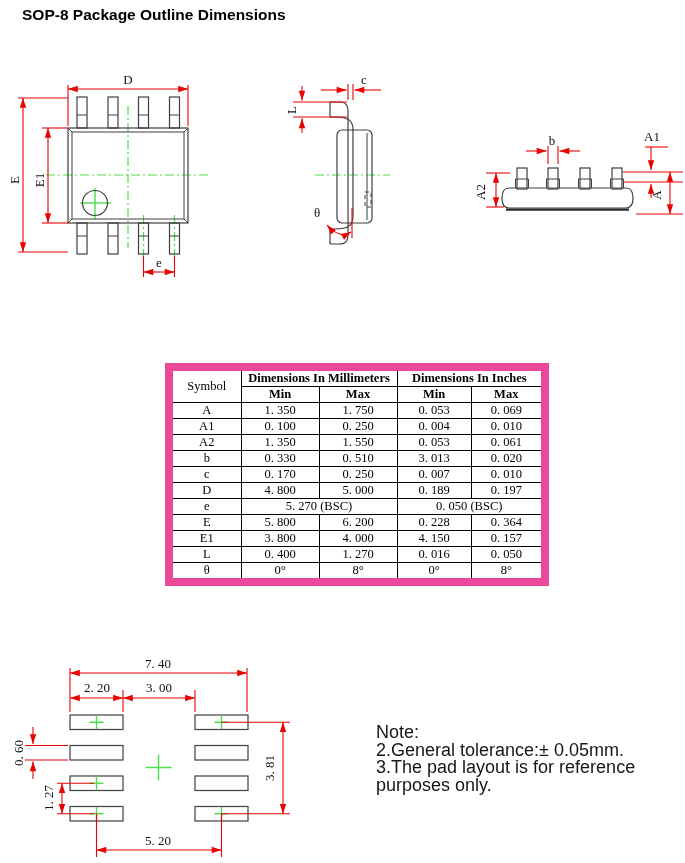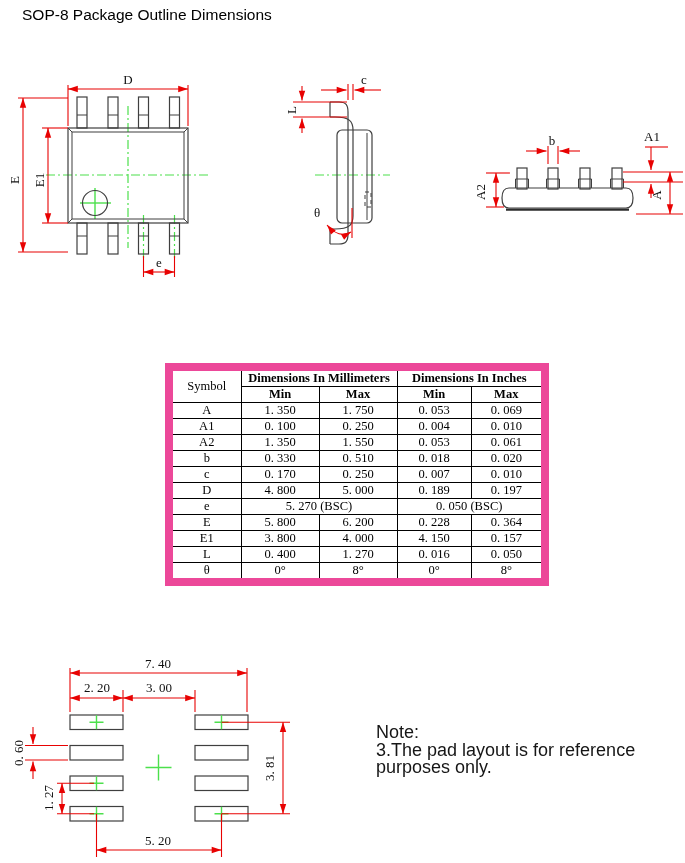--- a/index.html
+++ b/index.html
@@ -1,18 +1,18 @@
 <!DOCTYPE html>
 <html><head>
 <meta charset="utf-8">
 <style>
   html,body{margin:0;padding:0;background:#fff;}
   .page{position:relative;width:685px;height:863px;background:#fff;overflow:hidden;
         font-family:"Liberation Sans",sans-serif;}
-  .title{position:absolute;left:22px;top:6px;font-size:15.5px;font-weight:normal;color:#000;}
+  .title{position:absolute;left:22px;top:6px;font-size:15.5px;font-weight:bold;color:#000;}
   svg.drawing{position:absolute;overflow:visible;}
   #top-view{left:10px;top:60px;}
   #side-view{left:285px;top:60px;}
   #end-view{left:440px;top:100px;}
   #pad-layout{left:10px;top:650px;}
   .outl{stroke:#3f3f3f;stroke-width:1.2;fill:none;}
   .outl2{stroke:#3f3f3f;stroke-width:1;fill:none;}
   .thick{stroke:#2b2b2b;stroke-width:2.4;fill:none;}
   .cl{stroke:#4ce04c;stroke-width:1.2;fill:none;stroke-dasharray:9 3 2 3;}
   .cls{stroke:#4ce04c;stroke-width:1.4;fill:none;}
@@ -229,21 +229,21 @@
           <td>A2</td>
           <td>1. 350</td>
           <td>1. 550</td>
           <td>0. 053</td>
           <td>0. 061</td>
         </tr>
       <tr>
           <td>b</td>
           <td>0. 330</td>
           <td>0. 510</td>
-          <td>0. 018</td>
+          <td>3. 013</td>
           <td>0. 020</td>
         </tr>
       <tr>
           <td>c</td>
           <td>0. 170</td>
           <td>0. 250</td>
           <td>0. 007</td>
           <td>0. 010</td>
         </tr>
       <tr>
@@ -349,16 +349,17 @@
     <g>
       <line class="dim" x1="86.5" y1="163.7" x2="86.5" y2="207"></line>
       <line class="dim" x1="211.5" y1="163.7" x2="211.5" y2="207"></line>
       <line class="dim" x1="86.5" y1="200" x2="211.5" y2="200" marker-start="url(#ah)" marker-end="url(#ah)"></line>
       <text class="dl" x="148" y="195" text-anchor="middle">5. 20</text>
     </g>
   </svg>
 
   <div class="notes">
     <div>Note:</div>
+    <div>2.General tolerance:± 0.05mm.</div>
     <div>3.The pad layout is for reference purposes only.</div>
   </div>
 
 </div>
 
 </body></html>

